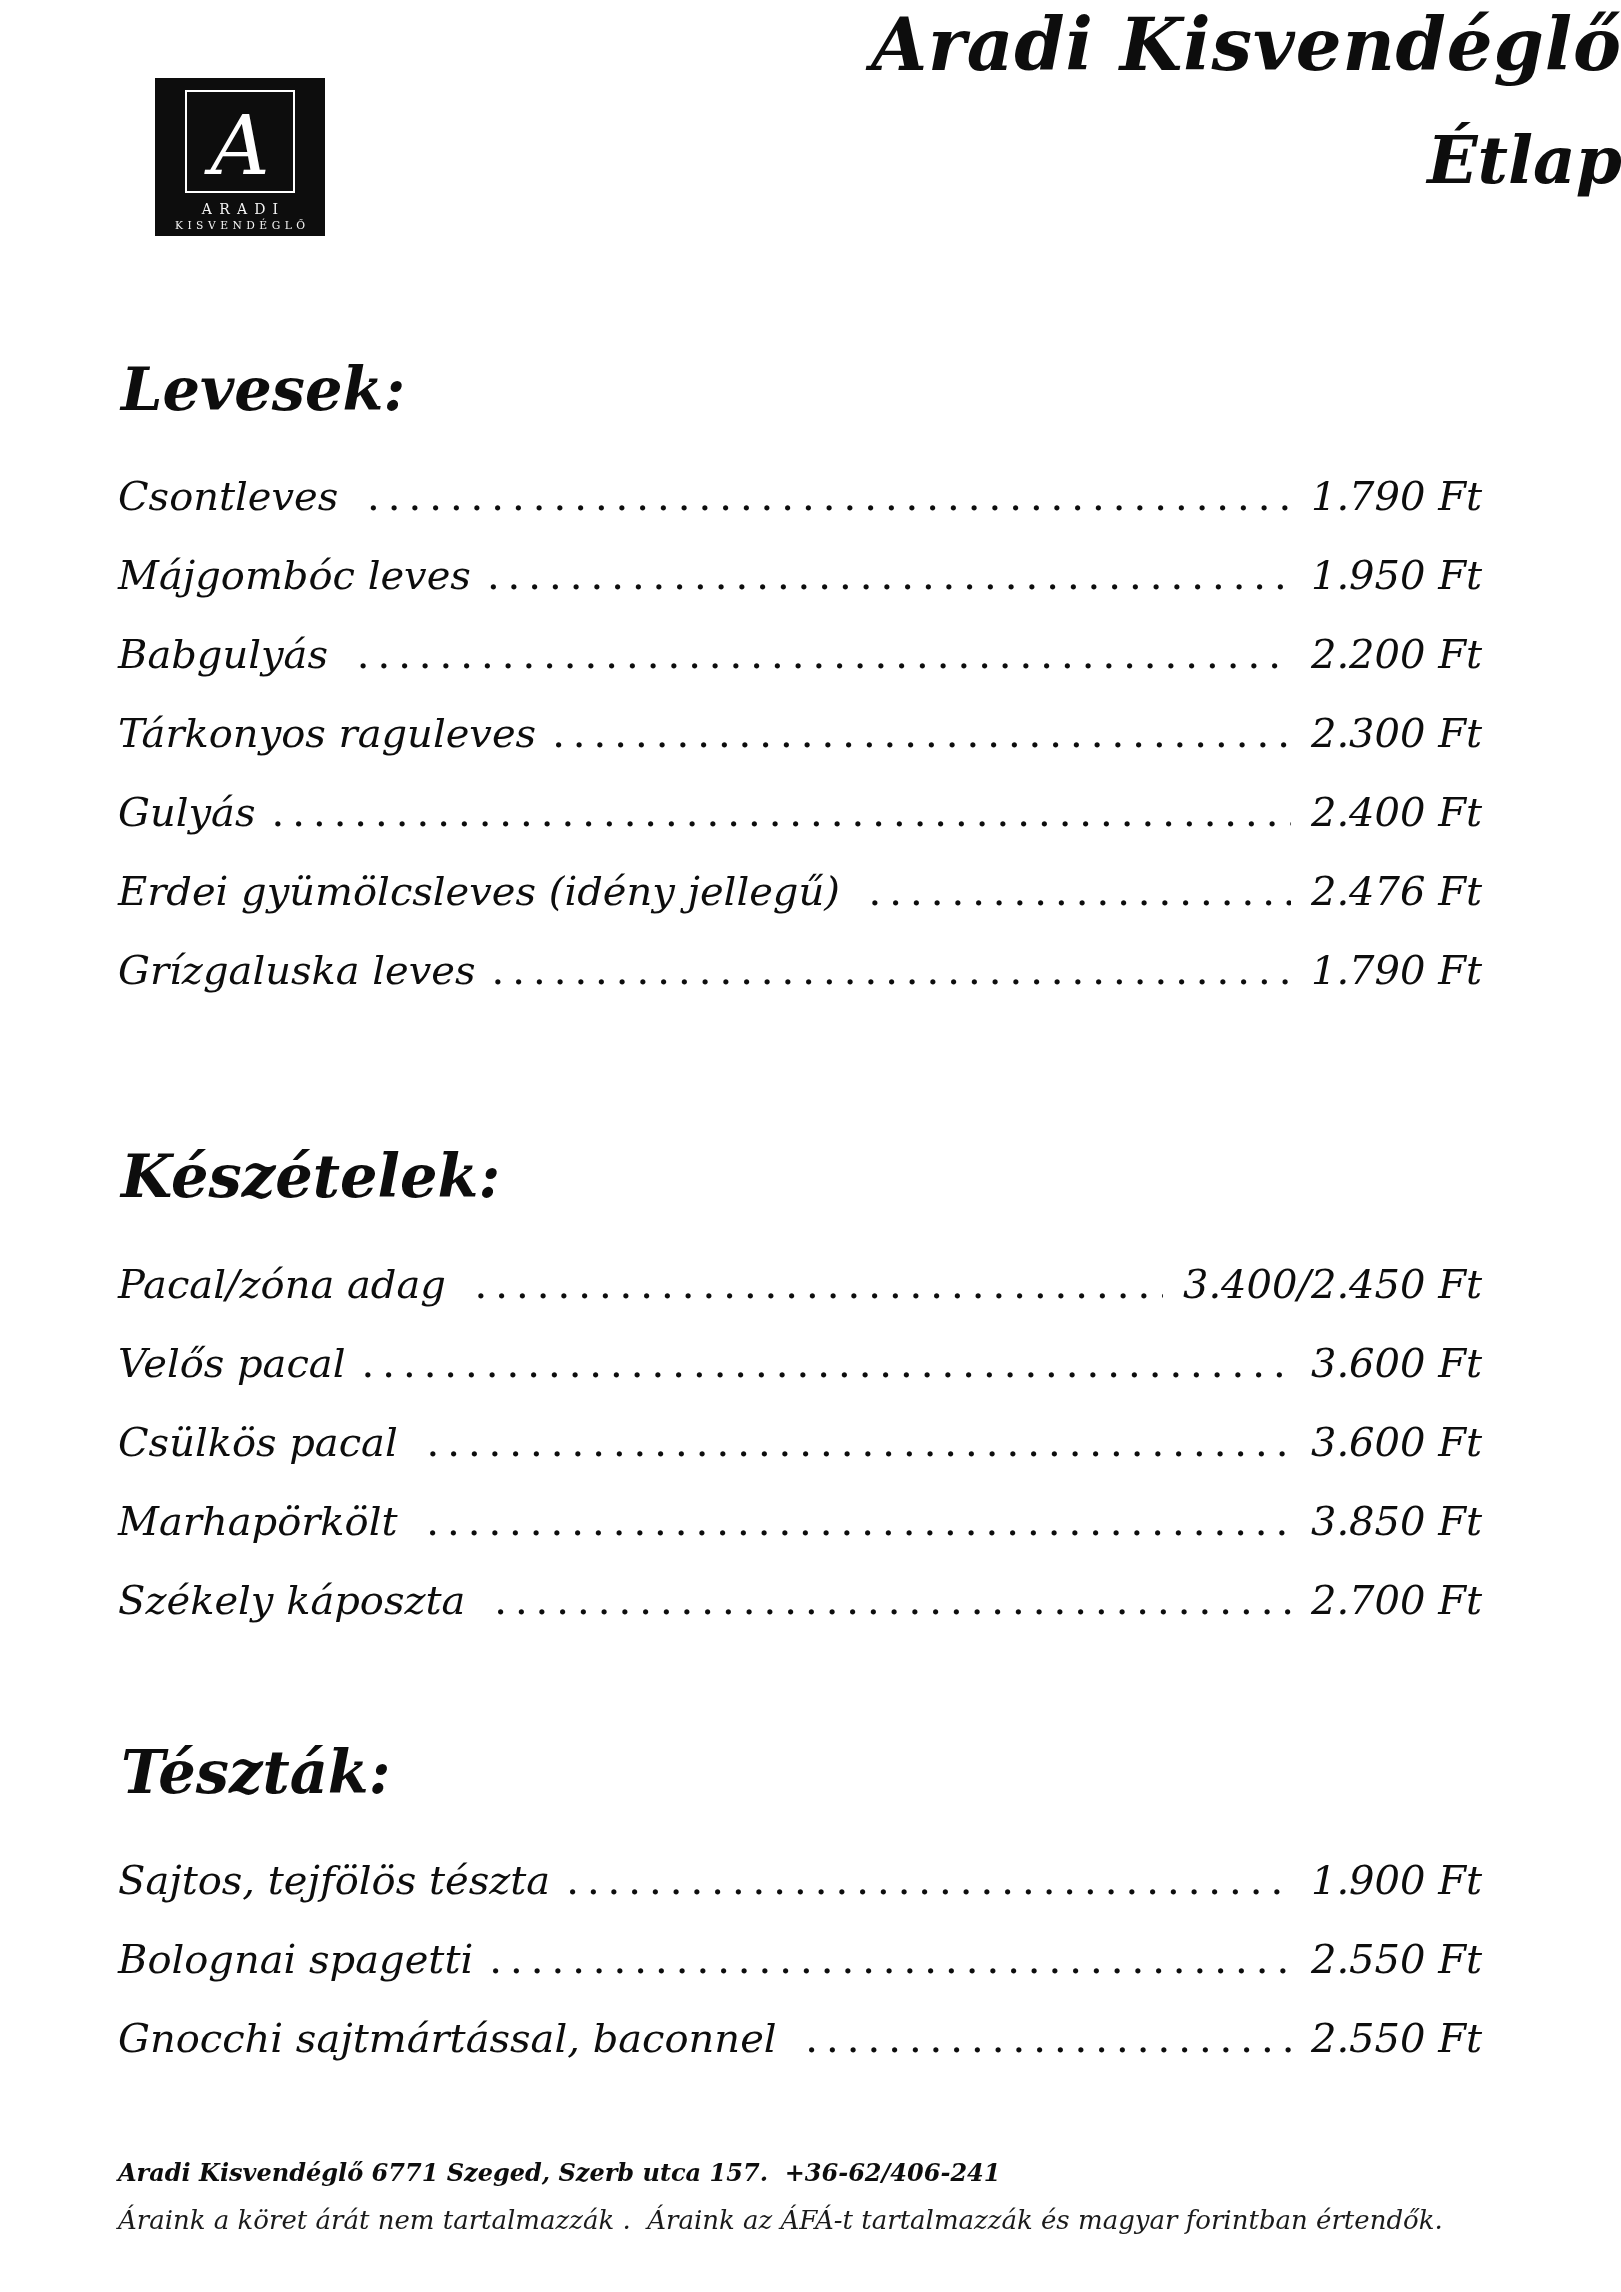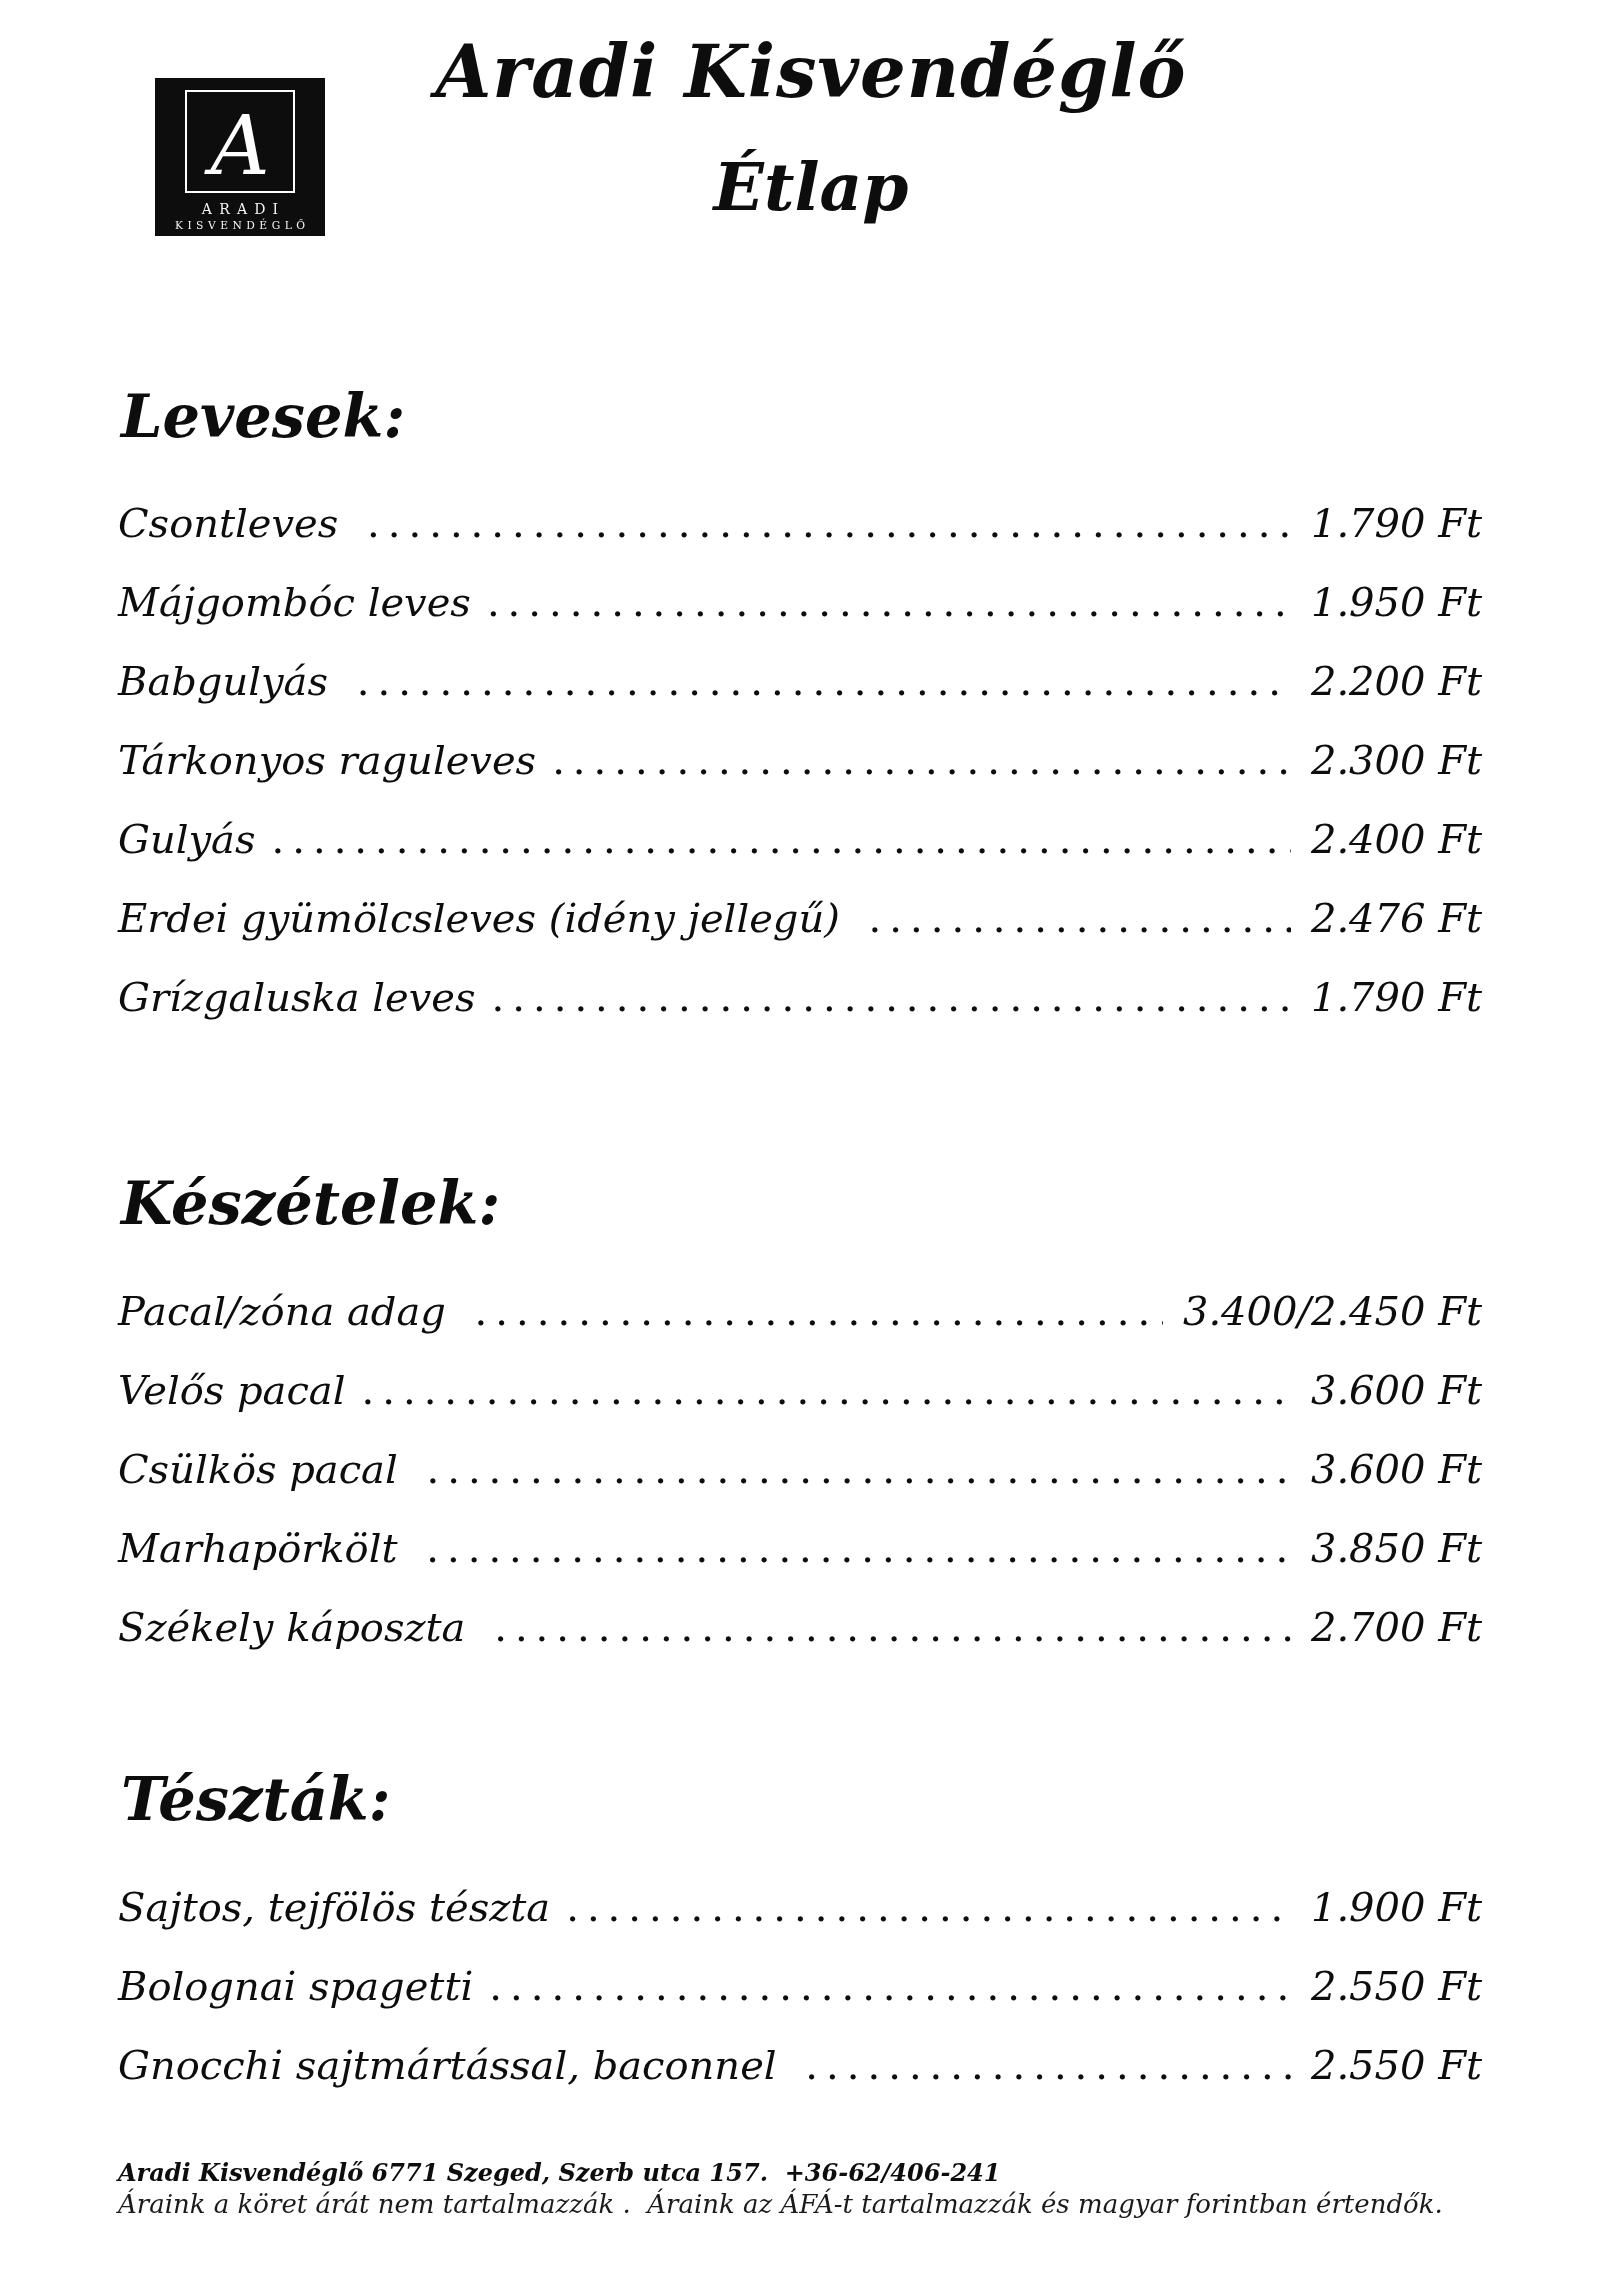--- a/index.html
+++ b/index.html
@@ -49,21 +49,21 @@
   }
   .logo-name2 {
     color: #f5f5f5;
     font-size: 10.7px;
     letter-spacing: 4.5px;
     text-indent: 4.5px;
     line-height: 1.3;
   }
 
   
-  .header { padding-top: 27px; text-align: center; }
+  .header { text-align: right; }
   .title {
     margin: 0;
     font-size: 72px;
     font-style: italic;
     font-weight: bold;
     line-height: 1.25;
     letter-spacing: 0.9px;
   }
   .subtitle {
     margin: 29px 0 0 0;
@@ -118,20 +118,21 @@
     top: 2157px;
     font-style: italic;
   }
   .footer-address {
     font-size: 24px;
     font-weight: bold;
     white-space: pre-wrap;
     line-height: 1.3;
   }
   .footer-note {
+    margin-top: 16px;
     font-size: 26px;
     color: #1a1a1a;
     white-space: pre-wrap;
     line-height: 1.3;
   }
 </style>
 </head>
 <body>
 
 <div class="page">

